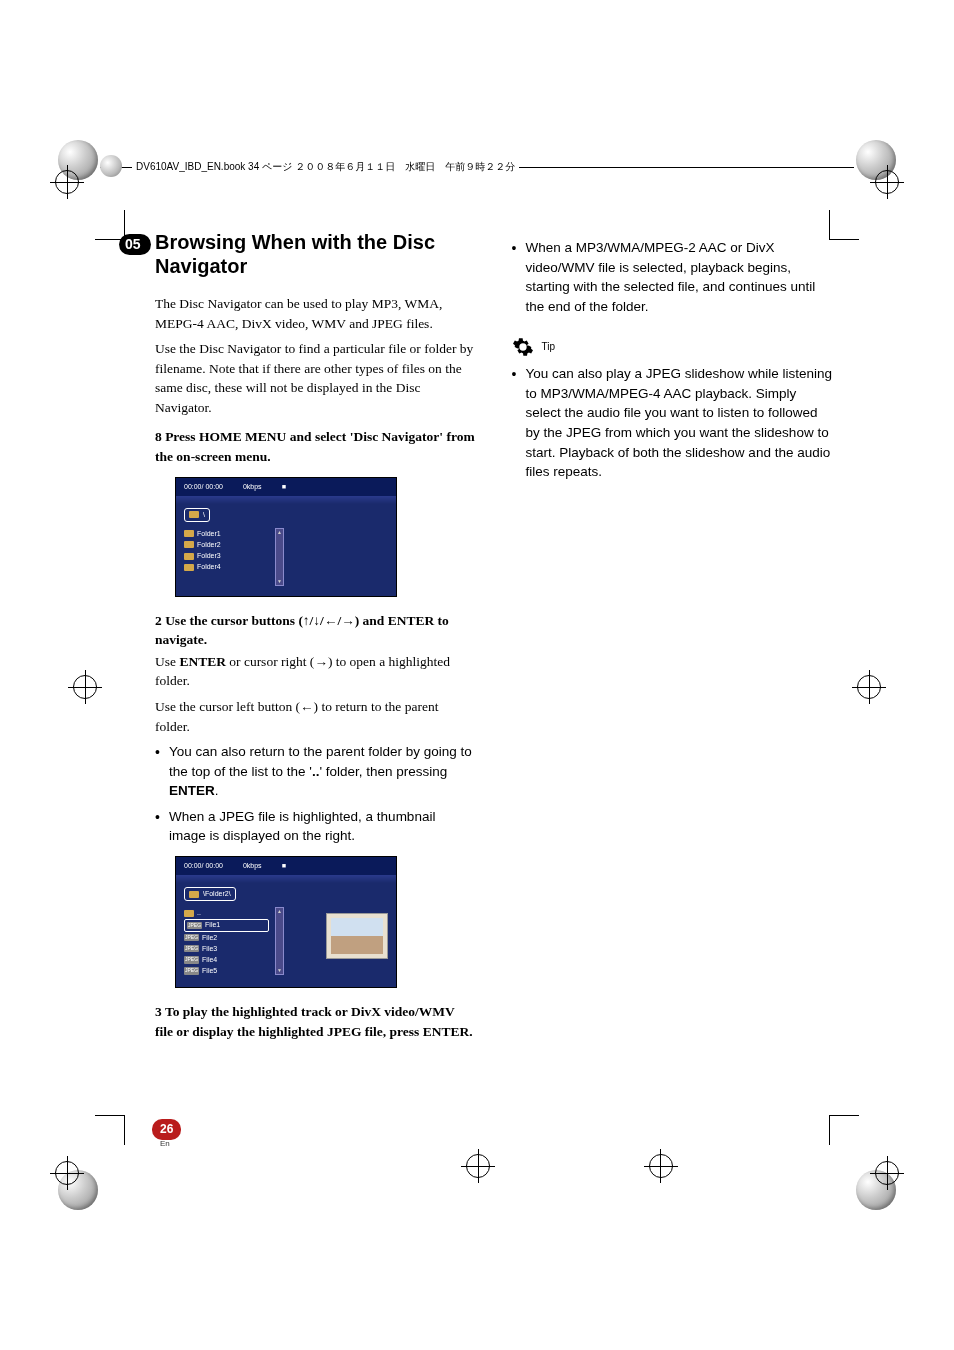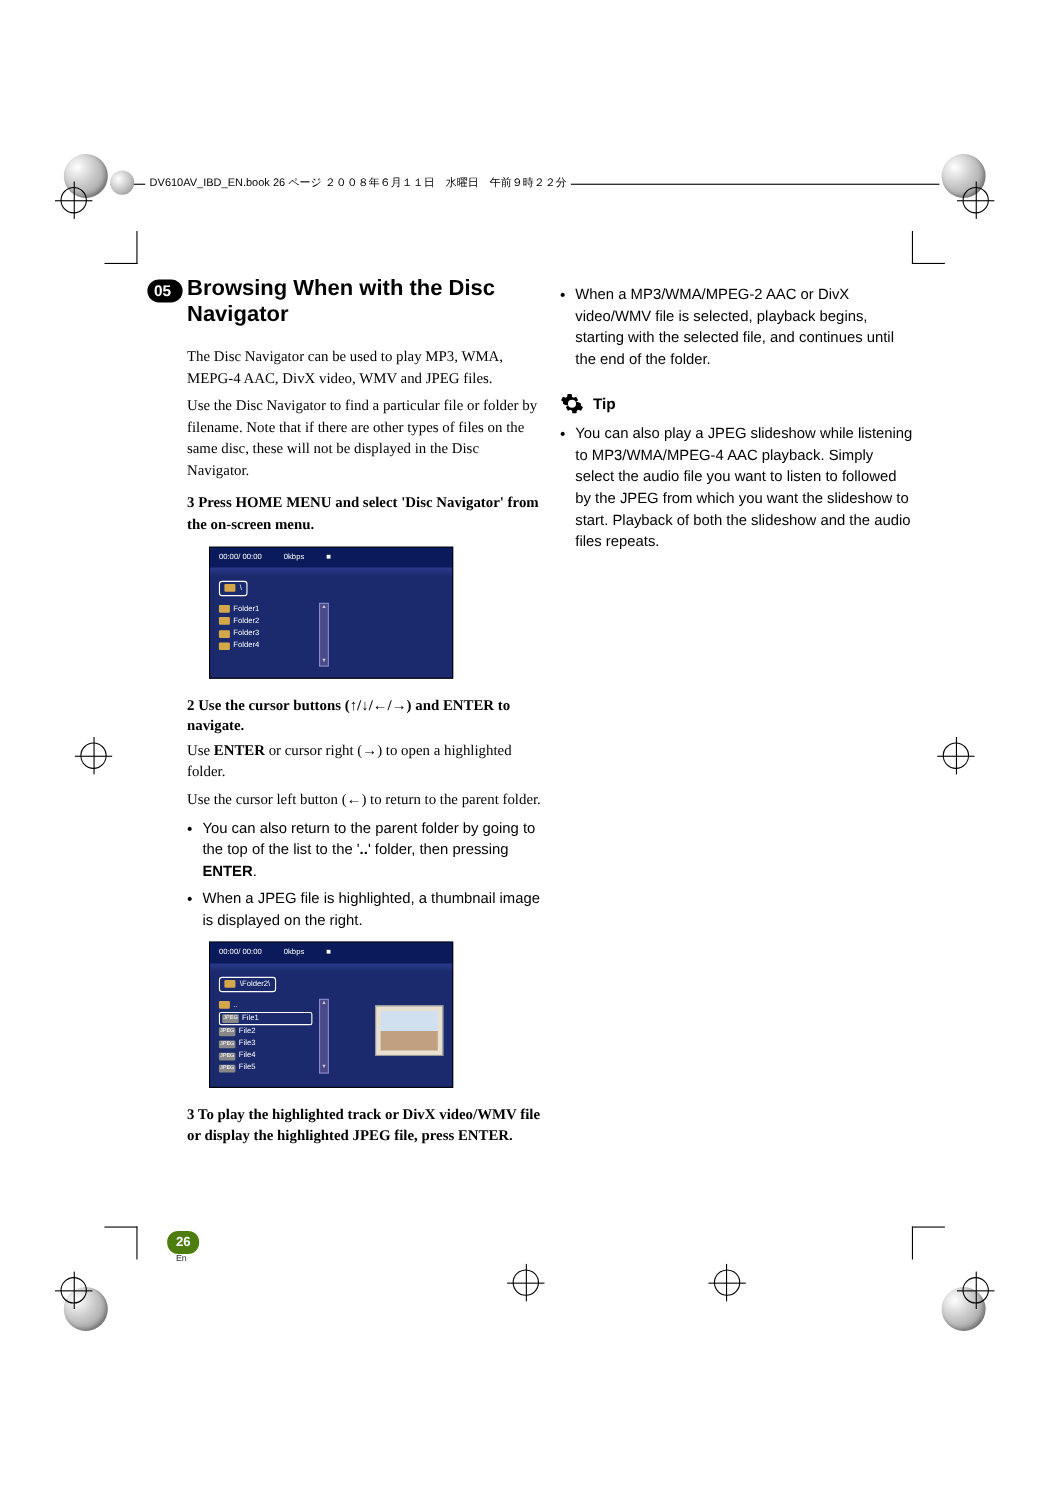--- a/index.html
+++ b/index.html
@@ -80,25 +80,24 @@
     top: 155px;
     left: 100px;
     width: 22px;
     height: 22px;
     border-radius: 50%;
     background: radial-gradient(circle at 35% 35%, #fff 0%, #bbb 60%, #777 100%);
   }
   .page {
     position: absolute;
     top: 230px;
-    left: 170px;
+    left: 155px;
     right: 122px;
     display: flex;
-    gap: 16px;
-    margin-top: 20px;
+    gap: 36px;
   }
   .col {
     flex: 1;
     min-width: 0;
   }
   .chapter-badge {
     display: inline-flex;
     align-items: center;
     background: #000;
     color: #fff;
@@ -230,36 +229,36 @@
     align-items: center;
     gap: 8px;
     margin-top: 20px;
     margin-bottom: 6px;
   }
   .gear-icon {
     width: 22px;
     height: 22px;
   }
   .tip-label {
-    font-weight: bold;
-    font-size: 14px;
+    font-weight: normal;
+    font-size: 10px;
   }
   .play-tri {
     display:inline-block;
     width:0; height:0;
     border-left: 8px solid #000;
     border-top: 5px solid transparent;
     border-bottom: 5px solid transparent;
     vertical-align: -1px;
   }
   .page-num {
     position: absolute;
     bottom: 210px;
     left: 152px;
-    background: #4d7c0f;
+    background: #b91c1c;
     color: #fff;
     border-radius: 10px;
     padding: 2px 8px;
     font-size: 12px;
     font-weight: bold;
   }
   .page-lang {
     position: absolute;
     bottom: 200px;
     left: 160px;
@@ -293,34 +292,34 @@
     <div class="crop-ring" style="bottom:-30px; right:-30px;"></div>
   </div>
 
 <div class="crop-ring" style="position:absolute; top:50%; left:73px;"></div>
 <div class="crop-ring" style="position:absolute; top:50%; right:73px;"></div>
 <div class="crop-ring" style="position:absolute; bottom:172px; left:50%; margin-left:-11px;"></div>
 <div class="crop-ring" style="position:absolute; bottom:172px; left:68%;"></div>
 
 <div class="header-line"></div>
 <div class="header-disc"></div>
-<div class="header-text">DV610AV_IBD_EN.book  26 ページ  ２００８年６月１１日　水曜日　午前９時２２分</div>
+<div class="header-text">DV610AV_IBD_EN.book  34 ページ  ２００８年６月１１日　水曜日　午前９時２２分</div>
 
 <div class="page">
 
   <div class="col">
     <h2>
       <span class="chapter-badge">05</span>
       <span>Browsing When with the Disc Navigator</span>
     </h2>
 
     <p>The Disc Navigator can be used to play MP3, WMA, MEPG-4 AAC, DivX video, WMV and JPEG files.</p>
     <p>Use the Disc Navigator to find a particular file or folder by filename. Note that if there are other types of files on the same disc, these will not be displayed in the Disc Navigator.</p>
 
-    <p class="step-title">3    Press HOME MENU and select 'Disc Navigator' from the on-screen menu.</p>
+    <p class="step-title">8    Press HOME MENU and select 'Disc Navigator' from the on-screen menu.</p>
 
     <div class="screenshot">
       <div class="ss-header">
         <span>00:00/ 00:00</span>
         <span>0kbps</span>
         <span>■</span>
       </div>
       <div class="ss-band"></div>
       <div class="ss-path">
         <span class="folder-ico"></span>

